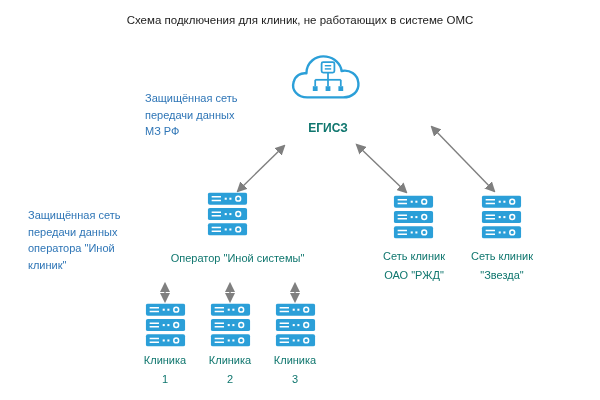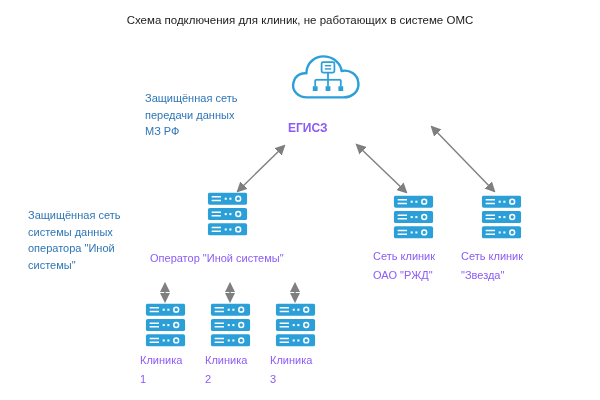--- a/index.html
+++ b/index.html
@@ -9,21 +9,21 @@
   }
   .abs{position:absolute;}
   .title{
     top:14px;left:0;width:600px;text-align:center;
     font-size:11.5px;font-weight:normal;color:#1a1a1a;
   }
   .blue-note{
     color:#2e75b6;font-size:11px;line-height:1.5;font-weight:400;
   }
   .node-label{
-    font-size:11px;color:#8b5cf6;line-height:1.7;
+    font-size:11px;color:#0f766e;text-align:center;line-height:1.7;
   }
   .icon-svg{display:block;}
   svg.overlay{position:absolute;left:0;top:0;pointer-events:none;}
 </style>
 </head>
 <body>
 
 <svg width="0" height="0" style="position:absolute" aria-hidden="true">
   <defs>
     <symbol id="sym-server" viewBox="0 0 44 46">
@@ -92,21 +92,21 @@
       <rect x="46" y="21.5" width="8" height="1.8"></rect>
     </g>
   </svg>
 </div>
 
 <div class="abs node-label" style="left:288px;top:118px;width:80px;font-weight:bold;font-size:12px;line-height:1.75;">
   <div>ЕГИСЗ</div>
 </div>
 
 <div class="abs blue-note" style="left:145px;top:90px;width:104px;">Защищённая сеть передачи данных МЗ РФ</div>
-<div class="abs blue-note" style="left:28px;top:207px;width:110px;">Защищённая сеть системы данных оператора "Иной системы"</div>
+<div class="abs blue-note" style="left:28px;top:207px;width:110px;">Защищённая сеть передачи данных оператора "Иной клиник"</div>
 
 <div class="abs" style="left:207px;top:192px;width:41px;height:44px;">
   <svg class="icon-svg" width="41" height="44" viewBox="0 0 44 46">
       <use href="#sym-server"></use>
     </svg>
 </div>
 <div class="abs node-label" style="left:150px;top:249px;width:175px;">Оператор "Иной системы"</div>
 
 <div class="abs" style="left:393px;top:195px;width:41px;height:44px;">
   <svg class="icon-svg" width="41" height="44" viewBox="0 0 44 46">

